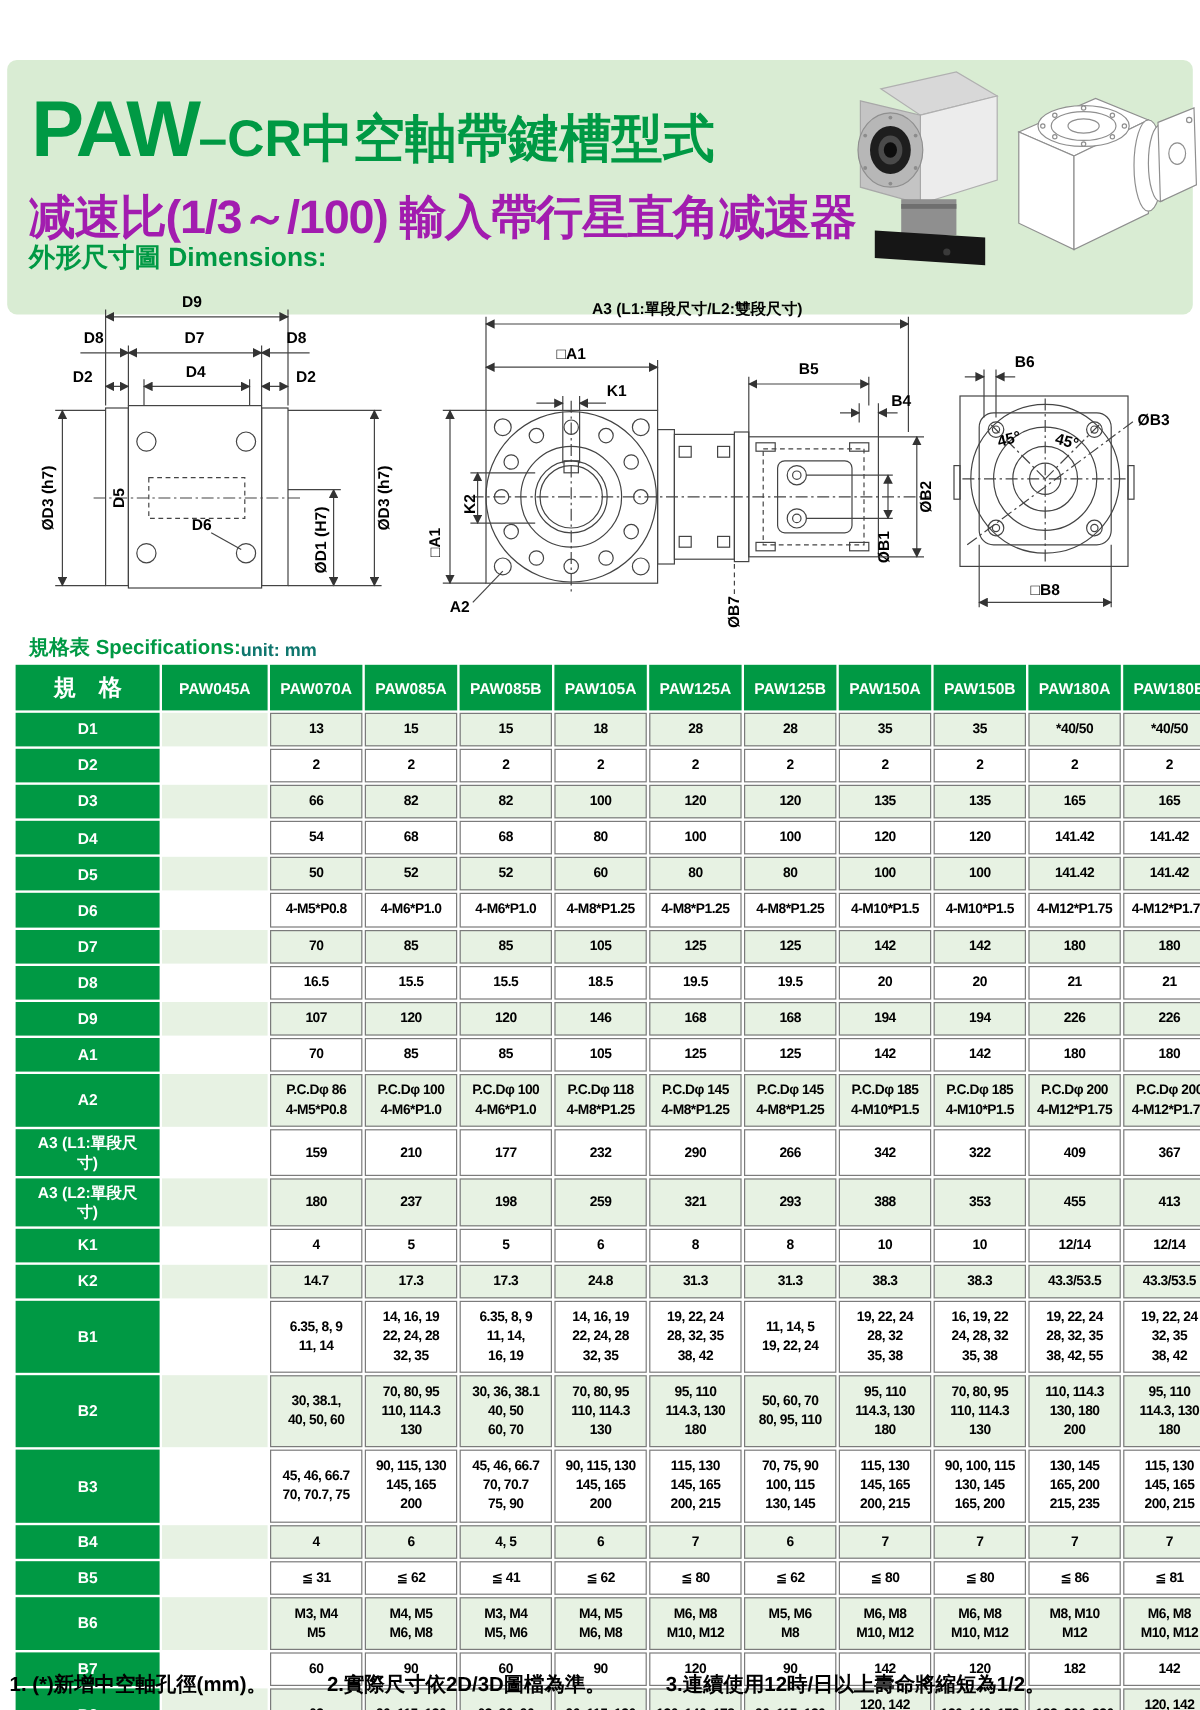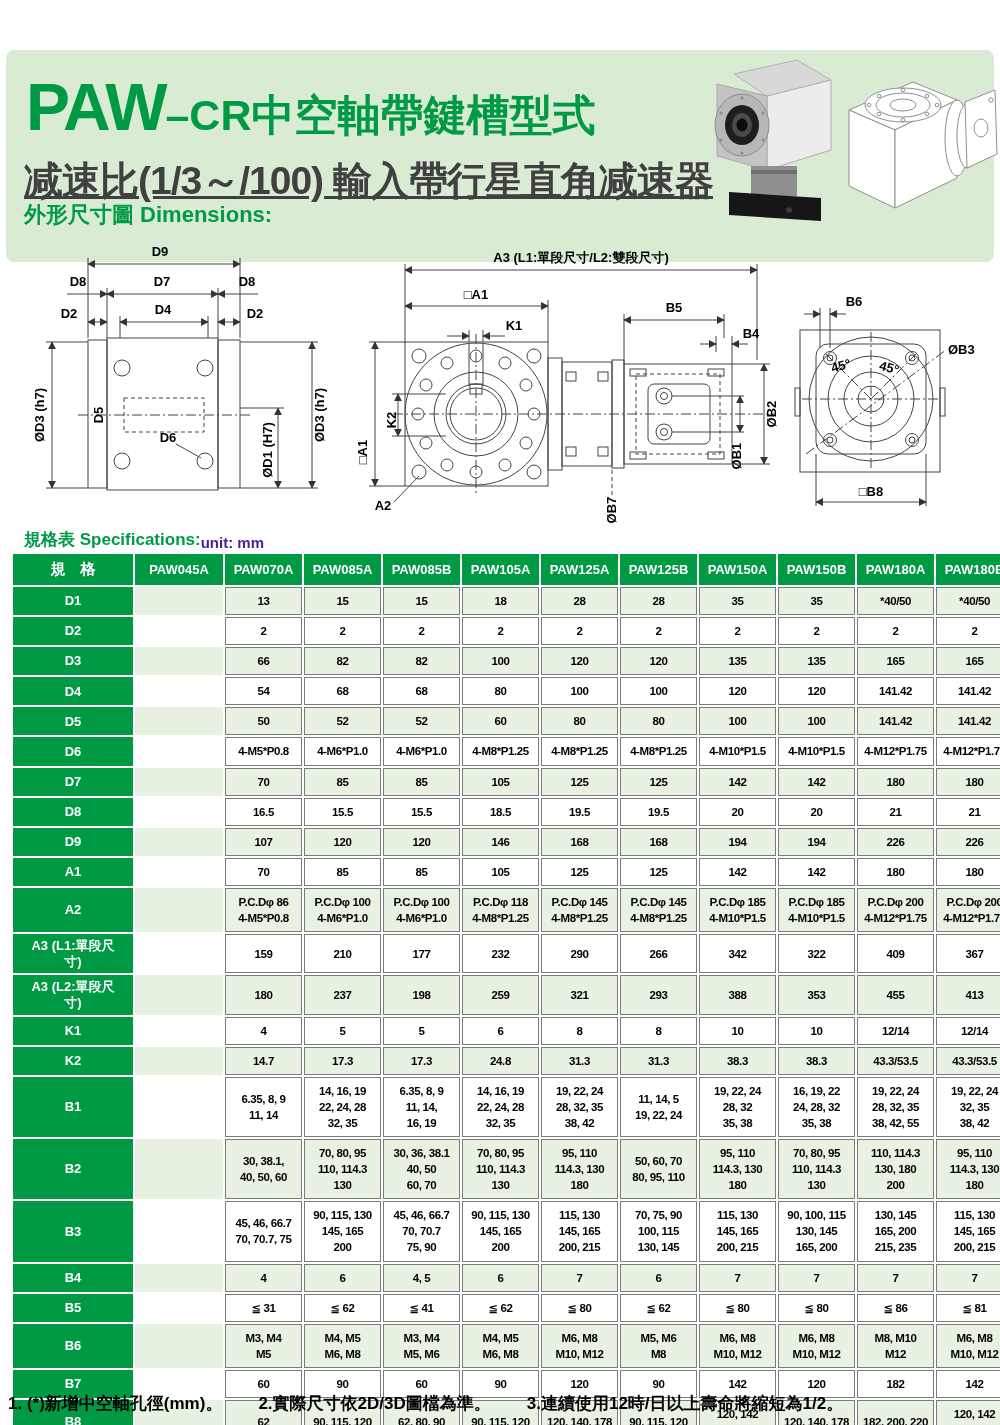--- a/index.html
+++ b/index.html
@@ -10,50 +10,50 @@
   .page{position:relative;width:1000px;height:1425px;}
 
   
   .banner{
     position:absolute;left:6px;top:10px;width:988px;height:212px;
     background:#d9ecd3;border-radius:8px;margin-top:40px;
   }
   .t1{position:absolute;left:20px;top:24px;display:flex;align-items:baseline;color:#009944;font-weight:900;white-space:nowrap;}
   .t1 .paw{font-size:66px;letter-spacing:-2px;line-height:1;}
   .t1 .rest{font-size:43px;letter-spacing:0;}
-  .t2{position:absolute;left:18px;top:104px;font-size:39px;font-weight:900;color:#404040;white-space:nowrap;letter-spacing:-1px;text-decoration:underline;}
+  .t2{position:absolute;left:18px;top:104px;font-size:39px;font-weight:900;color:#a21caf;white-space:nowrap;letter-spacing:-1px;}
   .banner-art{position:absolute;left:693px;top:8px;}
 
   
   .dim-title{margin:200px 0 0 24px;position:absolute;left:0;top:0;font-size:22px;font-weight:bold;color:#009944;text-align:center;}
   .drawings{position:absolute;left:0;top:238px;}
   .spec-head{position:absolute;left:24px;top:528px;width:962px;display:flex;justify-content:flex-start;align-items:flex-end;}
   .spec-head .st{font-size:17px;font-weight:bold;color:#009944;}
-  .spec-head .unit{font-size:15px;font-weight:bold;color:#4c1d95;}
+  .spec-head .unit{font-size:15px;font-weight:bold;color:#0f766e;}
 
   
   .spec-table{
     position:absolute;left:11px;top:552px;width:978px;
     border-collapse:separate;border-spacing:2px;table-layout:fixed;
   }
   .c-label{width:120px;} .c-empty{width:88px;} .c-data{width:77px;}
   .spec-table th{background:#009944;color:#fff;font-weight:bold;}
   .spec-table thead th{font-size:13px;padding:6px 0;}
-  .spec-table thead th:first-child{font-size:15px;}
+  .spec-table thead th:first-child{font-size:19px;}
   .spec-table tbody th{font-size:13px;padding:4px 12px;line-height:1.2;}
   .spec-table td{
     background:#fff;border:1px solid #7b7b7b;text-align:center;
     font-size:11.5px;font-weight:bold;letter-spacing:-0.4px;
     padding:5px 0;line-height:1.4;white-space:pre-line;color:#000;
   }
   .spec-table tr.tint td{background:#e7f2e3;}
   .spec-table td.empty{border-color:transparent;}
 
   
-  .footnotes{position:absolute;left:8px;top:1392px;display:flex;gap:36px;font-size:17px;font-weight:bold;white-space:nowrap;}
+  .footnotes{position:absolute;left:8px;top:1392px;display:flex;gap:50px;font-size:17px;font-weight:bold;white-space:nowrap;}
 
   
   .drawings text{font-family:"Liberation Sans","DejaVu Sans",sans-serif;font-size:13px;font-weight:bold;fill:#000;}
   .drawings .cjk{font-size:13px;}
   .drawings .ln{stroke:#444;stroke-width:1;fill:none;}
   .drawings .dash{stroke-dasharray:4 3;}
   .drawings .cline{stroke-dasharray:10 3 2 3;}
 </style>
 </head>
 <body>

